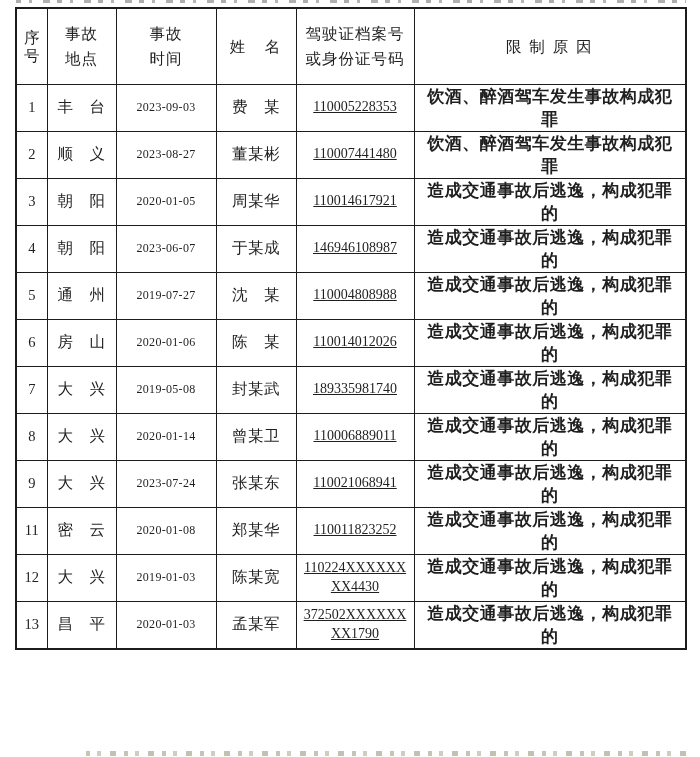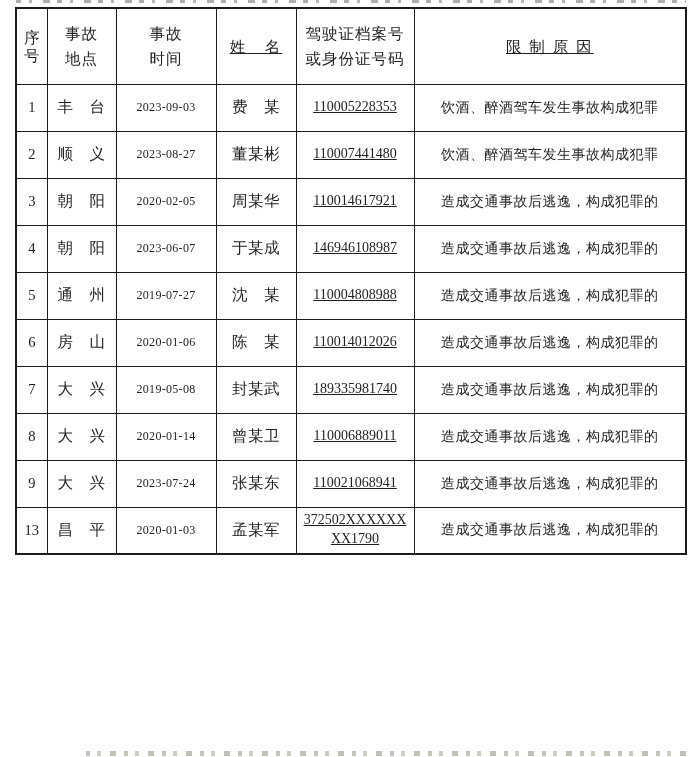--- a/index.html
+++ b/index.html
@@ -68,43 +68,43 @@
     margin: 8px 0;
     letter-spacing: 1px;
   }
   .tbl th.tight .hl {
     margin: 1px 0;
     letter-spacing: 0;
   }
   .tbl th.single .hl {
     margin: 0;
     letter-spacing: 2px;
-    text-decoration: underline;
   }
 
   .tbl td { font-size: 15.5px; }
   td.c-serial { font-size: 14.5px; }
   td.c-time   {
     font-size: 12px;
     letter-spacing: .3px;
     white-space: nowrap;
   }
   td.c-lic {
     font-size: 14px;
     line-height: 1.35;
     word-break: break-all;
     letter-spacing: 0;
     padding: 0 3px;
     text-decoration: underline;
   }
   td.c-loc, td.c-name { letter-spacing: .5px; }
   td.c-reason {
-    font-size: 14px;
+    font-size: 17px;
     letter-spacing: .5px;
     padding: 0 6px;
+    font-weight: bold;
   }
 </style>
 </head>
 <body>
 
 <div class="cut-text top"></div>
 
 <table class="tbl">
   <colgroup>
     <col style="width:31px">
@@ -155,21 +155,21 @@
     <td class="c-loc">顺　义</td>
     <td class="c-time">2023-08-27</td>
     <td class="c-name">董某彬</td>
     <td class="c-lic">110007441480</td>
     <td class="c-reason">饮酒、醉酒驾车发生事故构成犯罪</td>
   </tr>
 
   <tr>
     <td class="c-serial">3</td>
     <td class="c-loc">朝　阳</td>
-    <td class="c-time">2020-02-05</td>
+    <td class="c-time">2020-01-05</td>
     <td class="c-name">周某华</td>
     <td class="c-lic">110014617921</td>
     <td class="c-reason">造成交通事故后逃逸，构成犯罪的</td>
   </tr>
 
   <tr>
     <td class="c-serial">4</td>
     <td class="c-loc">朝　阳</td>
     <td class="c-time">2023-06-07</td>
     <td class="c-name">于某成</td>
@@ -216,21 +216,37 @@
   <tr>
     <td class="c-serial">9</td>
     <td class="c-loc">大　兴</td>
     <td class="c-time">2023-07-24</td>
     <td class="c-name">张某东</td>
     <td class="c-lic">110021068941</td>
     <td class="c-reason">造成交通事故后逃逸，构成犯罪的</td>
   </tr>
 
 
-
+  <tr>
+    <td class="c-serial">11</td>
+    <td class="c-loc">密　云</td>
+    <td class="c-time">2020-01-08</td>
+    <td class="c-name">郑某华</td>
+    <td class="c-lic">110011823252</td>
+    <td class="c-reason">造成交通事故后逃逸，构成犯罪的</td>
+  </tr>
+
+  <tr>
+    <td class="c-serial">12</td>
+    <td class="c-loc">大　兴</td>
+    <td class="c-time">2019-01-03</td>
+    <td class="c-name">陈某宽</td>
+    <td class="c-lic">110224XXXXXXXX4430</td>
+    <td class="c-reason">造成交通事故后逃逸，构成犯罪的</td>
+  </tr>
 
   <tr>
     <td class="c-serial">13</td>
     <td class="c-loc">昌　平</td>
     <td class="c-time">2020-01-03</td>
     <td class="c-name">孟某军</td>
     <td class="c-lic">372502XXXXXXXX1790</td>
     <td class="c-reason">造成交通事故后逃逸，构成犯罪的</td>
   </tr>
 

